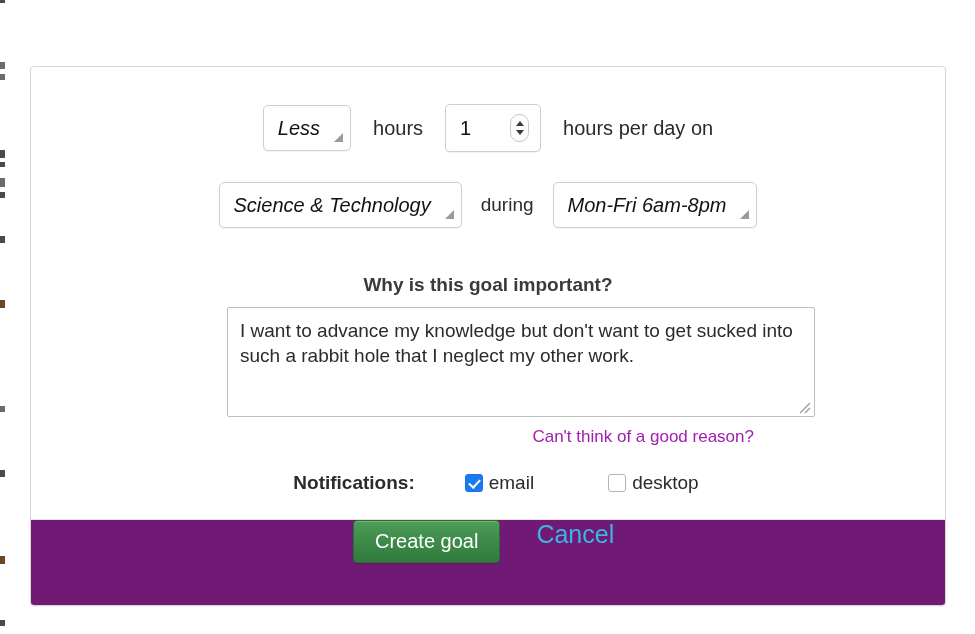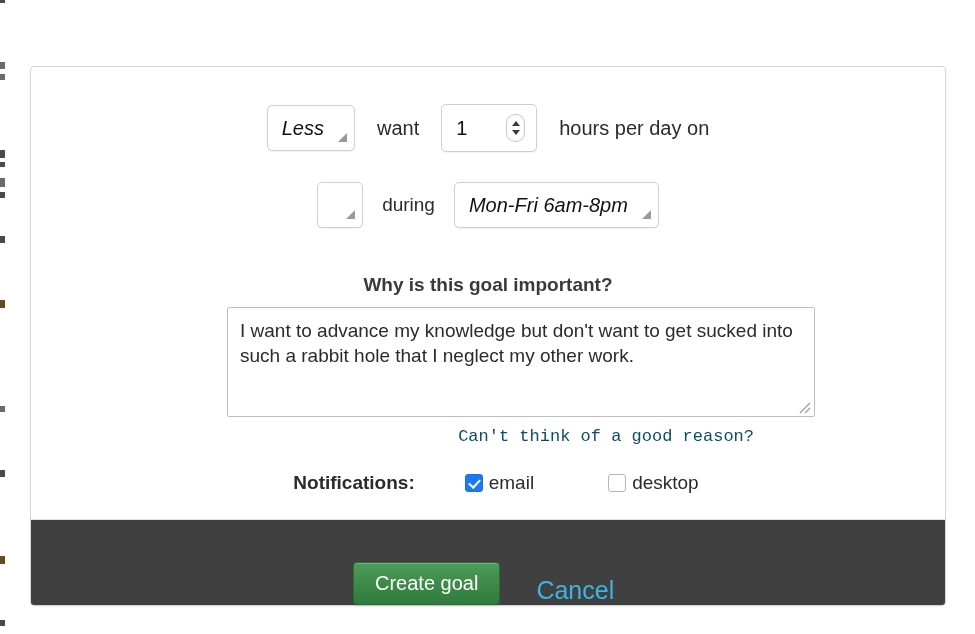--- a/index.html
+++ b/index.html
@@ -199,24 +199,23 @@
     bottom: 2px;
     width: 14px;
     height: 14px;
     pointer-events: none;
   }
   #reason-link {
     position: absolute;
     right: 191px;
     top: 360px;
     font-size: 17px;
-    color: #0c4a6e;
+    color: #a21caf;
     text-decoration: none;
     cursor: pointer;
-    font-family: Liberation Mono, monospace;
   }
 
   
   #row-notifications {
     position: absolute;
     left: 16px; right: 0;
     top: 405px;
     display: flex;
     align-items: center;
     justify-content: center;
@@ -267,25 +266,25 @@
     color: #2b2b2b;
   }
 
   
   #goal-footer {
     position: absolute;
     left: 0;
     right: 0;
     bottom: 0;
     height: 86px;
-    background: #404040;
+    background: #701a75;
     border-top: 1px solid #e4e2d2;
     border-radius: 0 0 3px 3px;
     display: flex;
-    align-items: flex-end;
+    align-items: flex-start;
     padding-left: 322px;
     box-sizing: border-box;
   }
   #create-goal-button {
     height: 43px;
     padding: 0 21px;
     border: 1px solid #2c6d36;
     border-radius: 4px;
     background: linear-gradient(to bottom, #4e9d59 0%, #3d8a49 50%, #2f7b3d 100%);
     color: #ffffff;
@@ -327,33 +326,34 @@
 
   <div id="goal-panel">
 
     <div id="goal-form-body">
 
       <div class="form-row" id="row-amount">
         <div class="sel" id="direction-select" style="margin-right:22px;">
           <span>Less</span>
           <span class="sel-arrow"></span>
         </div>
-        <span class="plain-text">want</span>
+        <span class="plain-text">hours</span>
         <div class="stepper" id="hours-stepper" style="margin-left:22px;">
           <span>1</span>
           <span class="spin">
             <span class="chev up"></span>
             <span class="chev down"></span>
           </span>
         </div>
         <span class="plain-text" style="margin-left:22px;">hours per day on</span>
       </div>
 
       <div class="form-row" id="row-category">
         <div class="sel" id="category-select" style="margin-right:19px;">
+          <span>Science &amp; Technology</span>
           <span class="sel-arrow"></span>
         </div>
         <span class="plain-text" style="font-size:19px;">during</span>
         <div class="sel" id="schedule-select" style="margin-left:19px;">
           <span>Mon-Fri 6am-8pm</span>
           <span class="sel-arrow"></span>
         </div>
       </div>
 
       <div id="reason-label">Why is this goal important?</div>

